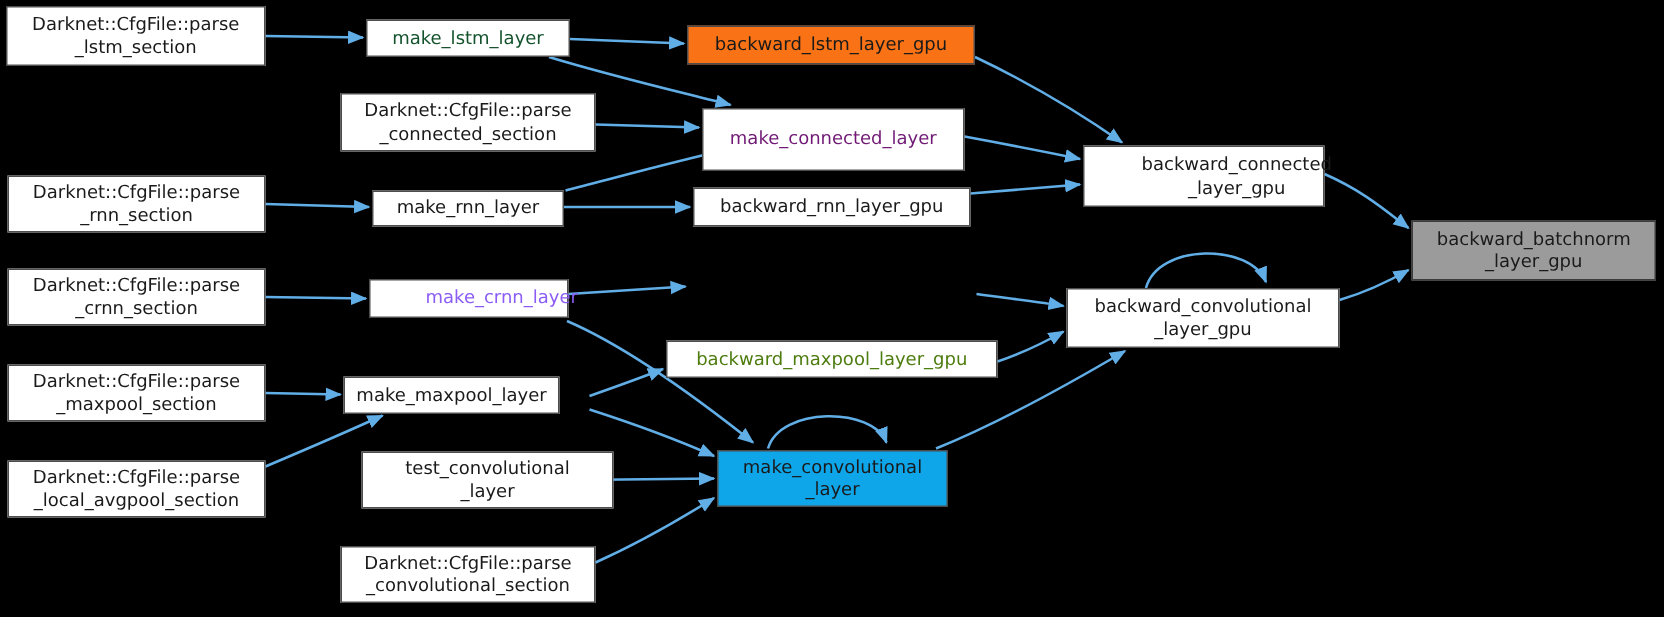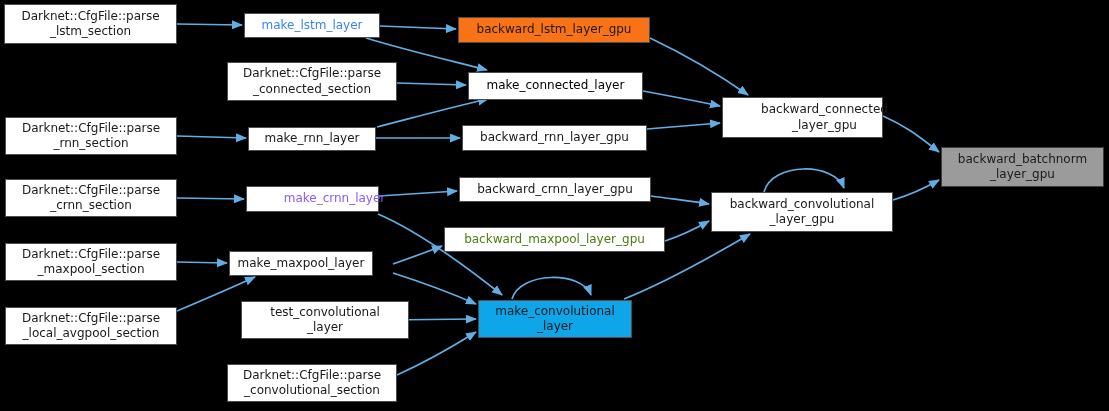--- a/index.html
+++ b/index.html
@@ -56,35 +56,34 @@
       <path d="M 393 264 C 410 258, 427 252, 442 246" fill="none" stroke="#61aee7" stroke-width="1.7" marker-end="url(#arw)"></path>
       <path d="M 393 273 C 421 282, 451 293, 476 304" fill="none" stroke="#61aee7" stroke-width="1.7" marker-end="url(#arw)"></path>
       <path d="M 384 320 L 476 319" fill="none" stroke="#61aee7" stroke-width="1.7" marker-end="url(#arw)"></path>
       <path d="M 397 375 C 426 362, 452 347, 476 332" fill="none" stroke="#61aee7" stroke-width="1.7" marker-end="url(#arw)"></path>
       <path d="M 512 299 C 520 271, 582 271, 591 295" fill="none" stroke="#61aee7" stroke-width="1.7" marker-end="url(#arw)"></path>
       <path d="M 624 299 C 664 283, 716 254, 750 234" fill="none" stroke="#61aee7" stroke-width="1.7" marker-end="url(#arw)"></path>
     </svg>
 
 <div class="node" style="left: 4px; top: 4px; width: 173px; height: 40px; background: rgb(255, 255, 255); border-color: rgb(77, 77, 77); color: rgb(26, 26, 26);">Darknet::CfgFile::parse
 _lstm_section</div>
-    <div class="node" style="left: 244px; top: 13px; width: 136px; height: 25px; background: rgb(255, 255, 255); border-color: rgb(77, 77, 77); color: #3b82f6;">make_lstm_layer</div>
+    <div class="node" style="left: 244px; top: 13px; width: 136px; height: 25px; background: rgb(255, 255, 255); border-color: rgb(77, 77, 77); color: #14532d;">make_lstm_layer</div>
     <div class="node" style="left: 458px; top: 17px; width: 192px; height: 26px; background: #f97316; border-color: rgb(77, 77, 77); color: rgb(26, 26, 26);">backward_lstm_layer_gpu</div>
     <div class="node" style="left: 227px; top: 62px; width: 170px; height: 39px; background: rgb(255, 255, 255); border-color: rgb(77, 77, 77); color: rgb(26, 26, 26);">Darknet::CfgFile::parse
 _connected_section</div>
-    <div class="node" style="left: 468px; top: 72px; width: 175px; height: 28px; background: rgb(255, 255, 255); border-color: rgb(77, 77, 77); color: #000000;">make_connected_layer</div>
+    <div class="node" style="left: 468px; top: 72px; width: 175px; height: 42px; background: rgb(255, 255, 255); border-color: rgb(77, 77, 77); color: #701a75;">make_connected_layer</div>
     <div class="node" style="left: 5px; top: 117px; width: 172px; height: 38px; background: rgb(255, 255, 255); border-color: rgb(77, 77, 77); color: rgb(26, 26, 26);">Darknet::CfgFile::parse
 _rnn_section</div>
     <div class="node" style="left: 248px; top: 127px; width: 128px; height: 24px; background: rgb(255, 255, 255); border-color: rgb(77, 77, 77); color: rgb(26, 26, 26);">make_rnn_layer</div>
     <div class="node" style="left: 462px; top: 125px; width: 185px; height: 26px; background: rgb(255, 255, 255); border-color: rgb(77, 77, 77); color: rgb(26, 26, 26);">backward_rnn_layer_gpu</div>
     <div class="node" style="left: 722px; top: 97px; width: 161px; height: 41px; background: rgb(255, 255, 255); border-color: rgb(77, 77, 77); color: rgb(26, 26, 26); padding-left: 44px;">backward_connected
 _layer_gpu</div>
     <div class="node" style="left: 5px; top: 179px; width: 172px; height: 38px; background: rgb(255, 255, 255); border-color: rgb(77, 77, 77); color: rgb(26, 26, 26);">Darknet::CfgFile::parse
 _crnn_section</div>
     <div class="node" style="left: 246px; top: 186px; width: 133px; height: 26px; background: rgb(255, 255, 255); border-color: rgb(77, 77, 77); color: #8b5cf6; padding-left: 44px;">make_crnn_layer</div>
-    <div class="node" style="left: 459px; top: 177px; width: 192px; height: 25px; background: rgb(255, 255, 255); border-color: rgb(77, 77, 77); color: rgb(26, 26, 26);">backward_crnn_layer_gpu</div>
     <div class="node" style="left: 711px; top: 192px; width: 182px; height: 40px; background: rgb(255, 255, 255); border-color: rgb(77, 77, 77); color: rgb(26, 26, 26);">backward_convolutional
 _layer_gpu</div>
     <div class="node" style="left: 941px; top: 147px; width: 163px; height: 40px; background: rgb(155, 155, 155); border-color: rgb(60, 60, 60); color: rgb(26, 26, 26);">backward_batchnorm
 _layer_gpu</div>
     <div class="node" style="left: 5px; top: 243px; width: 172px; height: 38px; background: rgb(255, 255, 255); border-color: rgb(77, 77, 77); color: rgb(26, 26, 26);">Darknet::CfgFile::parse
 _maxpool_section</div>
     <div class="node" style="left: 229px; top: 251px; width: 144px; height: 25px; background: rgb(255, 255, 255); border-color: rgb(77, 77, 77); color: rgb(26, 26, 26);">make_maxpool_layer</div>
     <div class="node" style="left: 444px; top: 227px; width: 221px; height: 25px; background: rgb(255, 255, 255); border-color: rgb(77, 77, 77); color: #4d7c0f;">backward_maxpool_layer_gpu</div>
     <div class="node" style="left: 5px; top: 307px; width: 172px; height: 38px; background: rgb(255, 255, 255); border-color: rgb(77, 77, 77); color: rgb(26, 26, 26);">Darknet::CfgFile::parse
 _local_avgpool_section</div>

